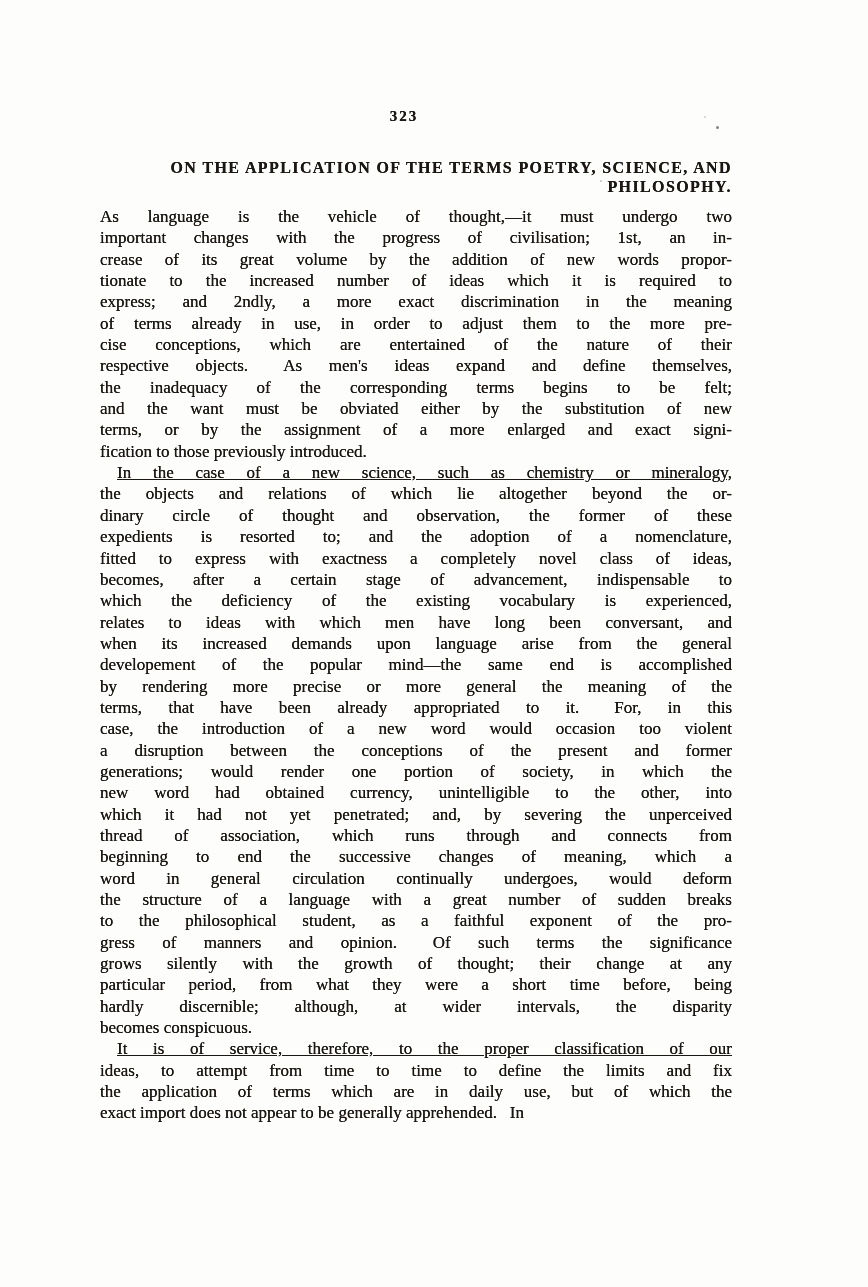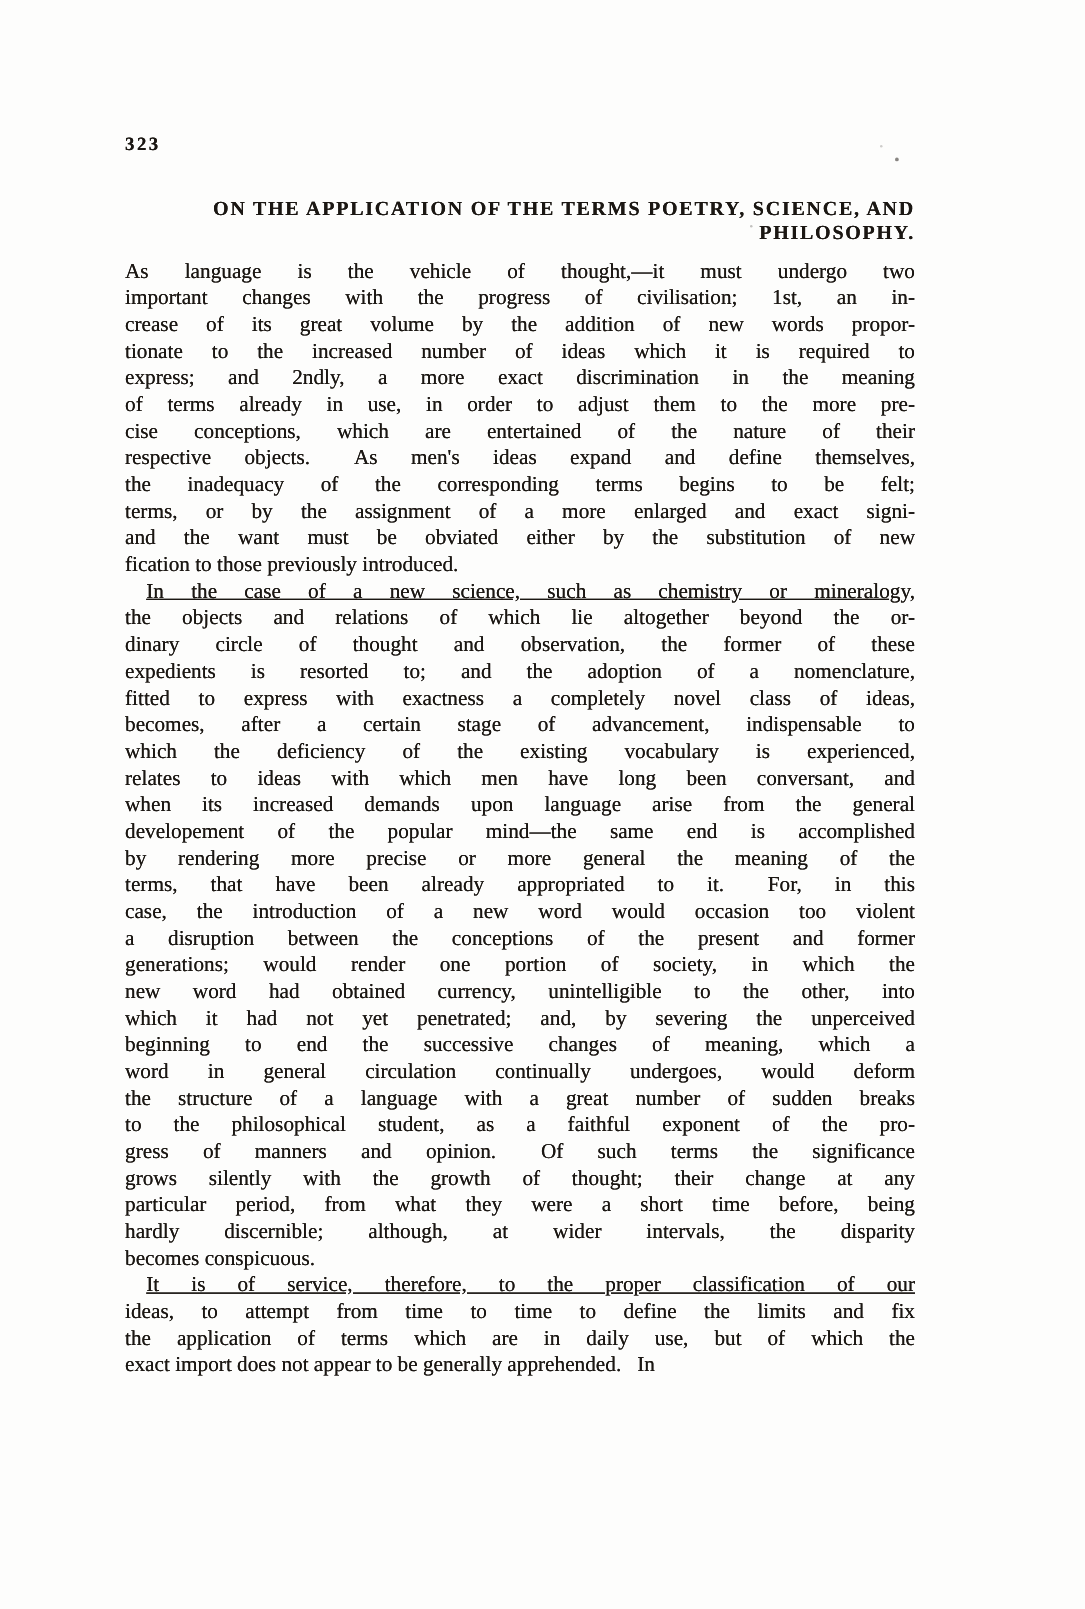--- a/index.html
+++ b/index.html
@@ -17,23 +17,23 @@
     position: relative;
     overflow: hidden;
   }
   .page {
     position: absolute;
     inset: 0;
   }
   .page-number {
     position: absolute;
     top: 108px;
-    left: 100px;
+    left: 88px;
     width: 632px;
-    text-align: left;
+    text-align: center;
     font-size: 15px;
     font-weight: 700;
     letter-spacing: 2px;
     text-shadow: 0 0 .4px currentColor;
   }
   .heading {
     position: absolute;
     top: 159px;
     left: 100px;
     width: 632px;
@@ -90,40 +90,41 @@
   <div class="body-text">
       <div class="line">As language is the vehicle of thought,—it must undergo two</div>
       <div class="line">important changes with the progress of civilisation; 1st, an in-</div>
       <div class="line">crease of its great volume by the addition of new words propor-</div>
       <div class="line">tionate to the increased number of ideas which it is required to</div>
       <div class="line">express; and 2ndly, a more exact discrimination in the meaning</div>
       <div class="line">of terms already in use, in order to adjust them to the more pre-</div>
       <div class="line">cise conceptions, which are entertained of the nature of their</div>
       <div class="line">respective objects.  As men's ideas expand and define themselves,</div>
       <div class="line">the inadequacy of the corresponding terms begins to be felt;</div>
+      <div class="line">and the want must be obviated either by the substitution of new</div>
       <div class="line">terms, or by the assignment of a more enlarged and exact signi-</div>
-      <div class="line">and the want must be obviated either by the substitution of new</div>
       <div class="line para-end">fication to those previously introduced.</div>
       <div class="line indent">In the case of a new science, such as chemistry or mineralogy,</div>
       <div class="line">the objects and relations of which lie altogether beyond the or-</div>
       <div class="line">dinary circle of thought and observation, the former of these</div>
       <div class="line">expedients is resorted to; and the adoption of a nomenclature,</div>
       <div class="line">fitted to express with exactness a completely novel class of ideas,</div>
       <div class="line">becomes, after a certain stage of advancement, indispensable to</div>
       <div class="line">which the deficiency of the existing vocabulary is experienced,</div>
       <div class="line">relates to ideas with which men have long been conversant, and</div>
       <div class="line">when its increased demands upon language arise from the general</div>
       <div class="line">developement of the popular mind—the same end is accomplished</div>
       <div class="line">by rendering more precise or more general the meaning of the</div>
       <div class="line">terms, that have been already appropriated to it.  For, in this</div>
       <div class="line">case, the introduction of a new word would occasion too violent</div>
       <div class="line">a disruption between the conceptions of the present and former</div>
       <div class="line">generations; would render one portion of society, in which the</div>
       <div class="line">new word had obtained currency, unintelligible to the other, into</div>
       <div class="line">which it had not yet penetrated; and, by severing the unperceived</div>
+      <div class="line">thread of association, which runs through and connects from</div>
       <div class="line">beginning to end the successive changes of meaning, which a</div>
       <div class="line">word in general circulation continually undergoes, would deform</div>
       <div class="line">the structure of a language with a great number of sudden breaks</div>
       <div class="line">to the philosophical student, as a faithful exponent of the pro-</div>
       <div class="line">gress of manners and opinion.  Of such terms the significance</div>
       <div class="line">grows silently with the growth of thought; their change at any</div>
       <div class="line">particular period, from what they were a short time before, being</div>
       <div class="line">hardly discernible; although, at wider intervals, the disparity</div>
       <div class="line para-end">becomes conspicuous.</div>
       <div class="line indent">It is of service, therefore, to the proper classification of our</div>

